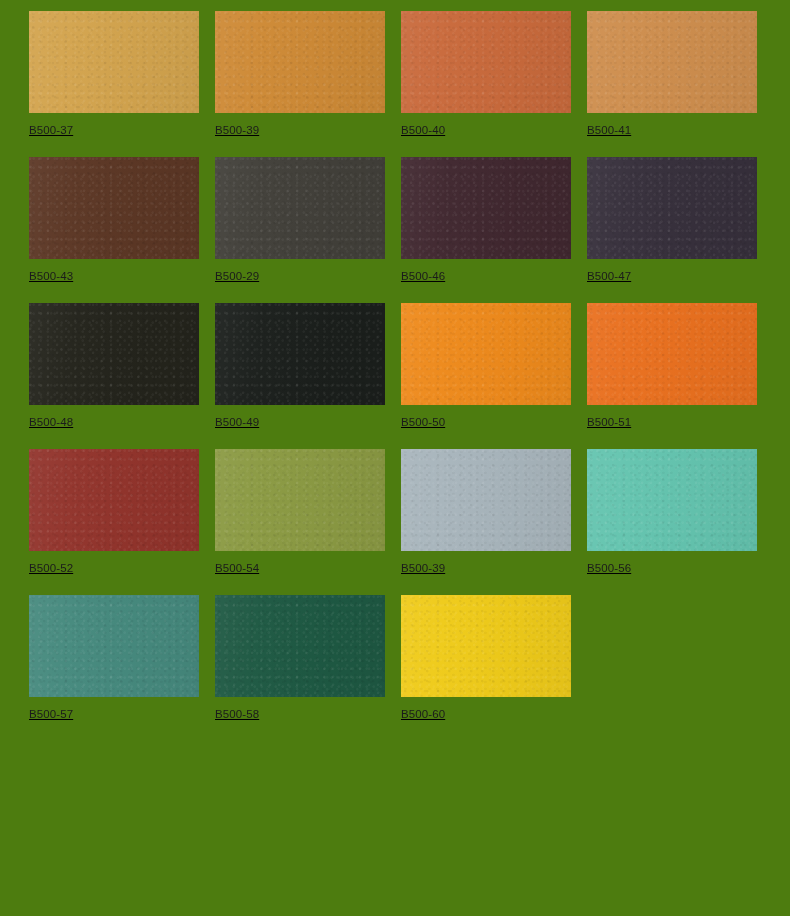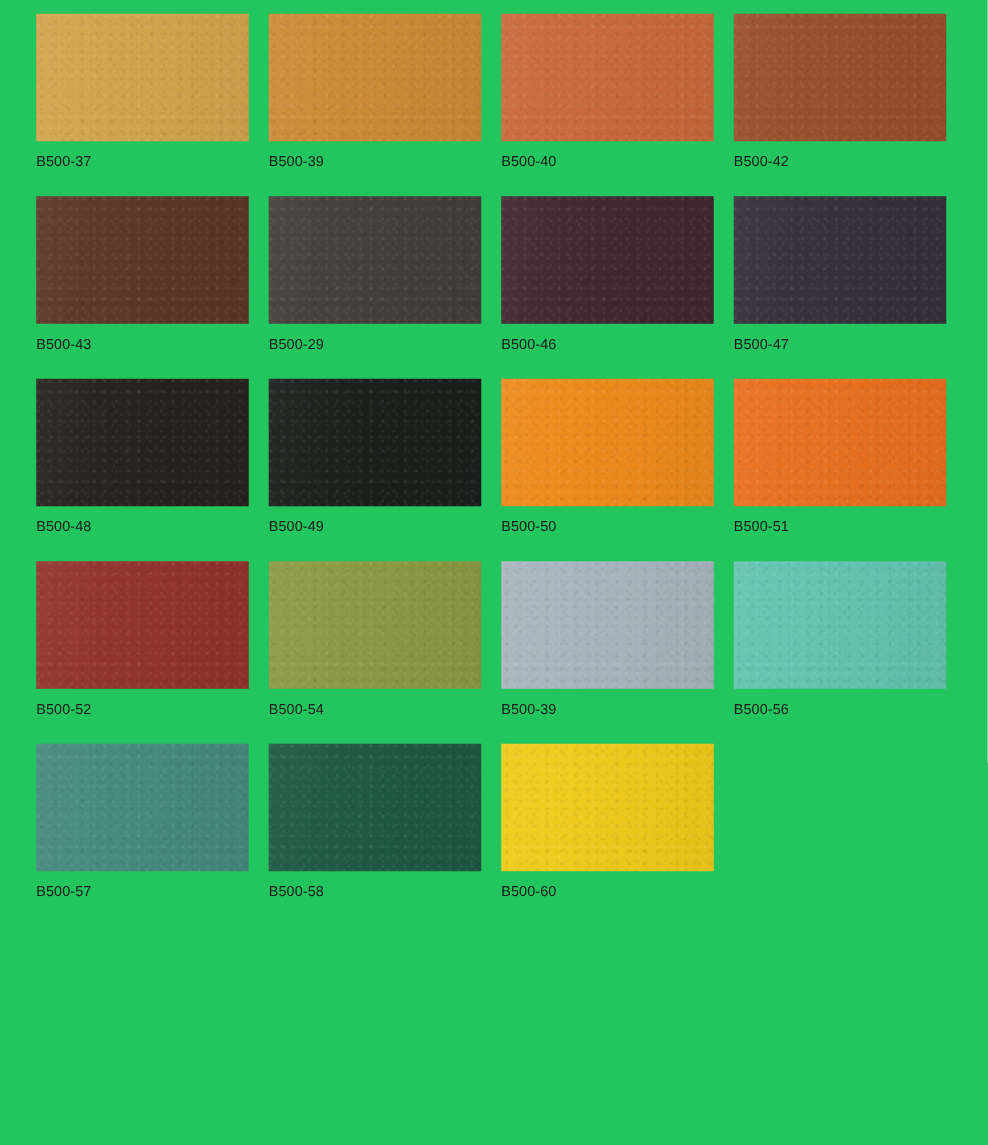--- a/index.html
+++ b/index.html
@@ -79,37 +79,37 @@
     font-size: 11.5px;
     line-height: 13px;
     color: #1b1b1b;
     letter-spacing: .1px;
     white-space: nowrap;
   }
 </style>
 </head>
 <body>
 
-<div id="swatch-sheet" style="background: #22c55e;">
+<div id="swatch-sheet" style="background: #4d7c0f; text-decoration: underline;">
   <div class="swatch-grid">
       <div class="swatch-cell">
         <div class="swatch-chip" style="background-color: rgb(211, 164, 78);"></div>
         <div class="swatch-label">B500-37</div>
       </div>
       <div class="swatch-cell">
         <div class="swatch-chip" style="background-color: rgb(206, 138, 54);"></div>
         <div class="swatch-label">B500-39</div>
       </div>
       <div class="swatch-cell">
         <div class="swatch-chip" style="background-color: rgb(201, 106, 60);"></div>
         <div class="swatch-label">B500-40</div>
       </div>
       <div class="swatch-cell">
-        <div class="swatch-chip" style="background-color: rgb(154, 79, 46);"></div>
-        <div class="swatch-label">B500-42</div>
+        <div class="swatch-chip" style="background-color: rgb(206, 142, 78);"></div>
+        <div class="swatch-label">B500-41</div>
       </div>
       <div class="swatch-cell">
         <div class="swatch-chip" style="background-color: rgb(92, 55, 37);"></div>
         <div class="swatch-label">B500-43</div>
       </div>
       <div class="swatch-cell">
         <div class="swatch-chip" style="background-color: rgb(66, 64, 58);"></div>
         <div class="swatch-label">B500-29</div>
       </div>
       <div class="swatch-cell">

